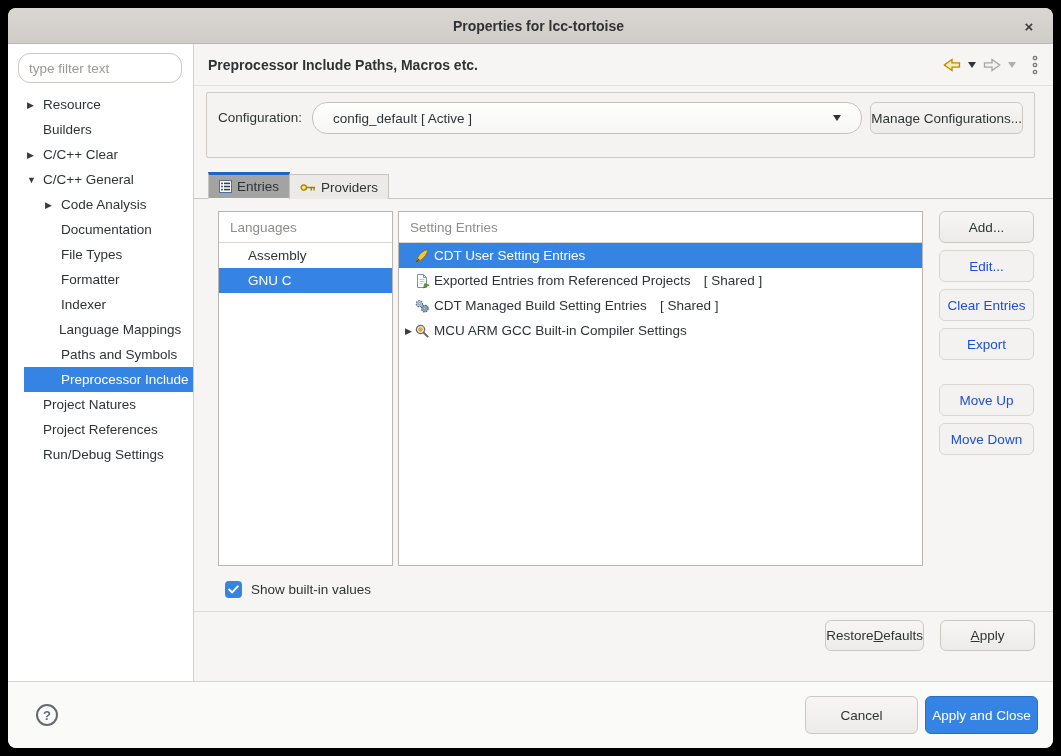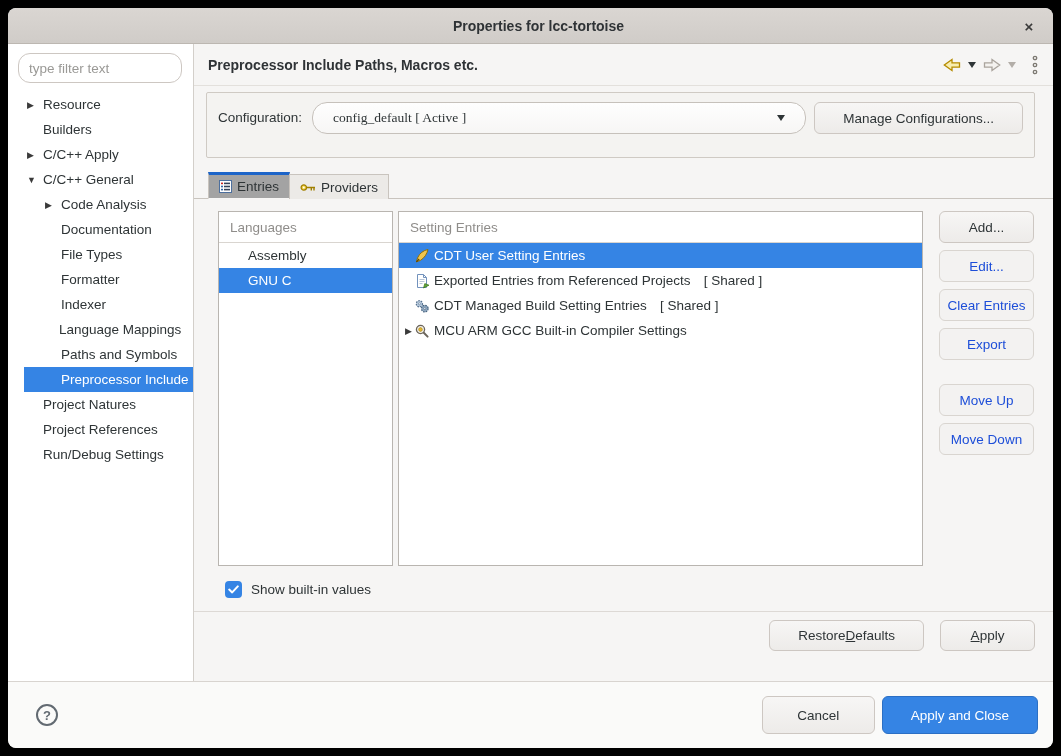--- a/index.html
+++ b/index.html
@@ -35,25 +35,25 @@
   .nav-icons { display:flex; align-items:center; gap:7px; }
   .icon-btn { display:flex; align-items:center; justify-content:center; cursor:default; }
   .caret { width:0; height:0; border-left:4.5px solid transparent; border-right:4.5px solid transparent; border-top:6px solid #2e3436; }
   .caret.dim { border-top-color:#b3aea8; }
   .dots-gap { margin-left:8px; }
   
   .config-box { margin:6px 18px 0 12px; height:66px; border:1px solid #cfcac4; border-radius:2px;
                 background:#f4f3f1; display:flex; align-items:flex-start; padding:9px 11px; }
   .config-label { font-size:13.5px; color:#2e3436; line-height:32px; margin-right:10px; white-space:nowrap; }
   .combo { flex:1; height:32px; background:linear-gradient(to bottom,#fefefe,#f7f6f5); border:1px solid #c6c1bb;
-           border-radius:15px; display:flex; align-items:center; padding:0 20px; font-size:13.5px; color:#2e3436; cursor:default;font-family:Liberation Serif, serif; }
+           border-radius:15px; display:flex; align-items:center; padding:0 20px; font-size:13.5px; color:#2e3436; cursor:default; }
   .combo-value { flex:1; }
   .btn { height:32px; border:1px solid #cdc7c2; border-radius:6px; background:linear-gradient(to bottom,#f7f6f5,#edebe9);
          font-size:13.5px; color:#2e3436; font-family:inherit; display:inline-flex; align-items:center;
-         justify-content:center; padding:0 28px; cursor:default; white-space:nowrap; }
+         justify-content:center; padding:0 0; cursor:default; white-space:nowrap; }
   .btn:disabled, .btn.disabled { color:#1d4ed8; background:#f3f2f1; border-color:#d9d5d0; }
   .btn.suggested { background:#3584e4; border-color:#2b6fc4; color:#fff; }
   .manage-btn { margin-left:8px; flex:none; }
   
   .tabbar { display:flex; align-items:flex-end; padding-left:14px; margin-top:14px; border-bottom:1px solid #c9c4be; }
   .tab { display:flex; align-items:center; gap:5px; padding:0 10px; height:25px; font-size:13.5px; color:#2e3436;
          border:1px solid #c9c4be; border-bottom:none; background:#eceae7; margin-bottom:-1px; cursor:default; }
   .tab.active { height:27px; background:#a3a3a3; border-top:3px solid #1c64c8; border-bottom:1px solid #f7f6f5; }
   .tab + .tab { margin-left:-1px; }
   
@@ -111,21 +111,21 @@
           <div class="tree-row" style="padding-left: 16px;">
             <span class="tree-arrow">▶</span>
             <span class="tree-label">Resource</span>
           </div>
           <div class="tree-row" style="padding-left: 16px;">
             <span class="tree-arrow"></span>
             <span class="tree-label">Builders</span>
           </div>
           <div class="tree-row" style="padding-left: 16px;">
             <span class="tree-arrow">▶</span>
-            <span class="tree-label">C/C++ Apply</span>
+            <span class="tree-label">C/C++ Clear</span>
           </div>
           <div class="tree-row" style="padding-left: 16px;">
             <span class="tree-arrow">▼</span>
             <span class="tree-label">C/C++ General</span>
           </div>
           <div class="tree-row" style="padding-left: 34px;">
             <span class="tree-arrow">▶</span>
             <span class="tree-label">Code Analysis</span>
           </div>
           <div class="tree-row" style="padding-left: 34px;">

